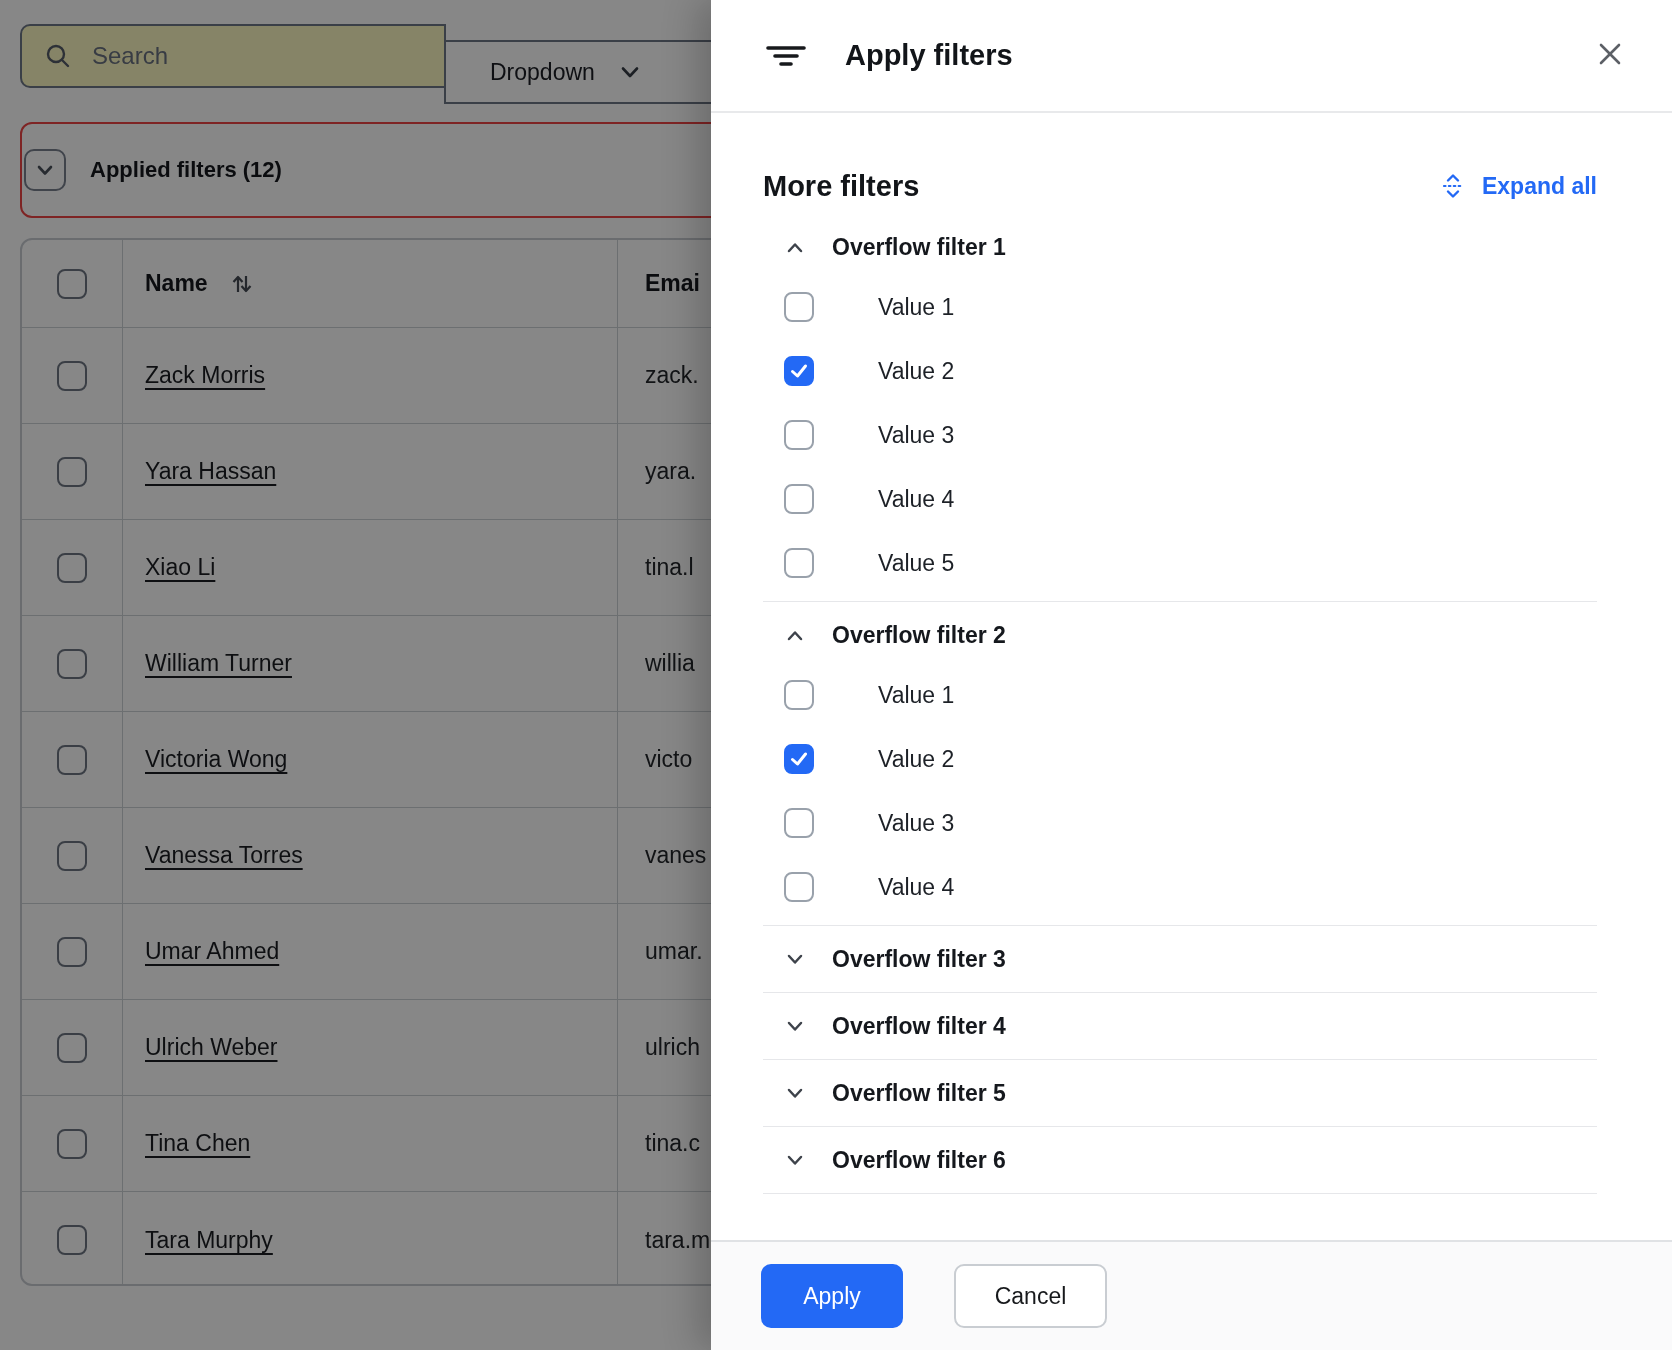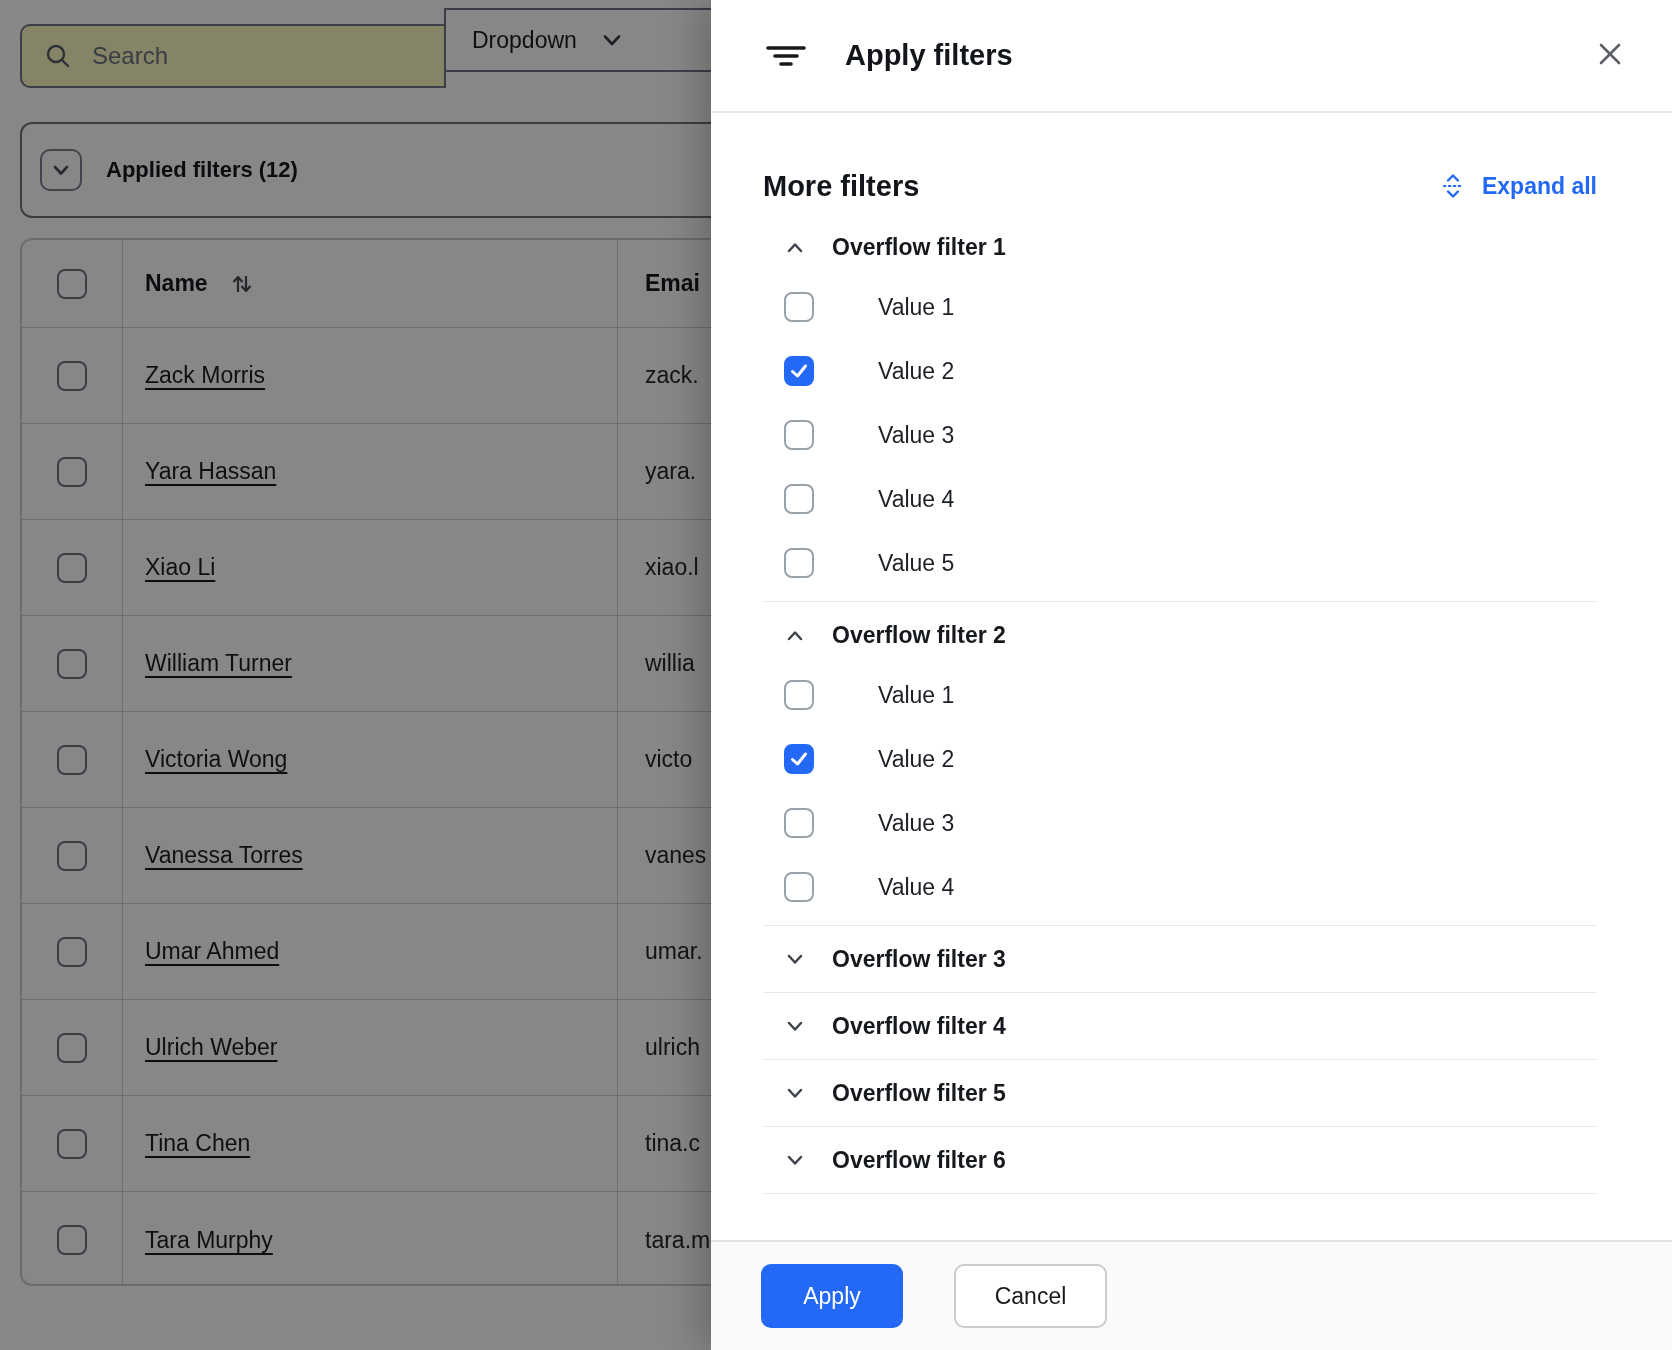--- a/index.html
+++ b/index.html
@@ -12,29 +12,29 @@
   
   .base{ position:absolute; inset:0; background:#fff; }
 
   .search-box{
     position:absolute; left:20px; top:24px; width:426px; height:64px;
     border:2px solid #6f7887; border-radius:10px 0 0 10px;
     display:flex; align-items:center; gap:20px; padding-left:22px; background:#fef9c3;
   }
   .search-placeholder{ font-size:24px; color:#6a7280; }
   .dropdown-btn{
-    position:absolute; left:444px; top:8px; width:300px; height:64px;
+    position:absolute; left:444px; top:40px; width:300px; height:64px;
     border:2px solid #6f7887; border-radius:0 10px 10px 0; background:#fff;
-    display:flex; align-items:center; gap:24px; padding-left:26px;
+    display:flex; align-items:center; gap:24px; padding-left:44px;
     font-size:23px; color:#1b1e24; font-family:inherit; cursor:pointer;
   }
   .applied-bar{
     position:absolute; left:20px; top:122px; width:1000px; height:96px;
-    border:2px solid #737373; border-radius:12px; background:#fff;
-    display:flex; align-items:center; padding-left:18px;
+    border:2px solid #ef4444; border-radius:12px; background:#fff;
+    display:flex; align-items:center; padding-left:2px;
   }
   .applied-toggle{
     width:42px; height:42px; border:2px solid #79818f; border-radius:10px;
     background:#fff; display:flex; align-items:center; justify-content:center; cursor:pointer;
   }
   .applied-label{ font-size:22px; font-weight:700; color:#15181d; margin-left:24px; }
 
   .table{
     position:absolute; left:20px; top:238px; width:740px; height:1048px;
     border:2px solid #c8ccd2; border-radius:12px; background:#fff; overflow:hidden;
@@ -185,21 +185,21 @@
             </div>
           </div>
           <div class="t-row">
             <div class="t-cell c-check">
               <span class="cb"></span>
             </div>
             <div class="t-cell c-name">
               <a class="name-link">Xiao Li</a>
             </div>
             <div class="t-cell c-email">
-              <span class="email-text">xiao.l</span>
+              <span class="email-text">tina.l</span>
             </div>
           </div>
           <div class="t-row">
             <div class="t-cell c-check">
               <span class="cb"></span>
             </div>
             <div class="t-cell c-name">
               <a class="name-link">William Turner</a>
             </div>
             <div class="t-cell c-email">

